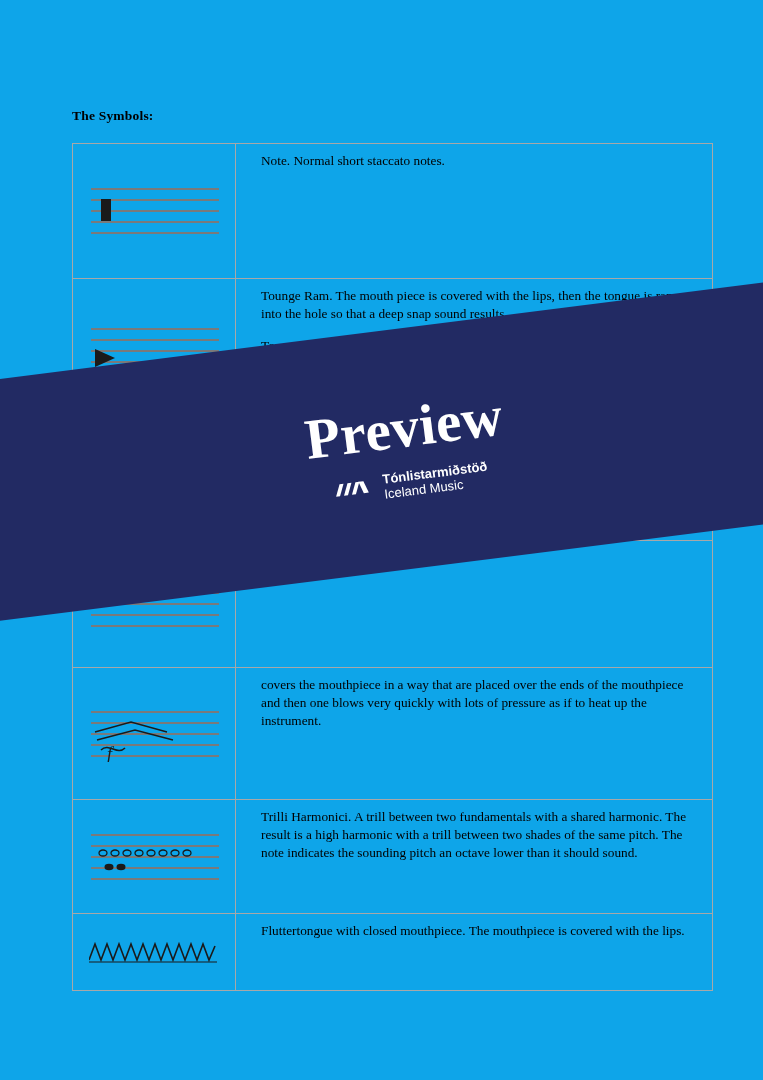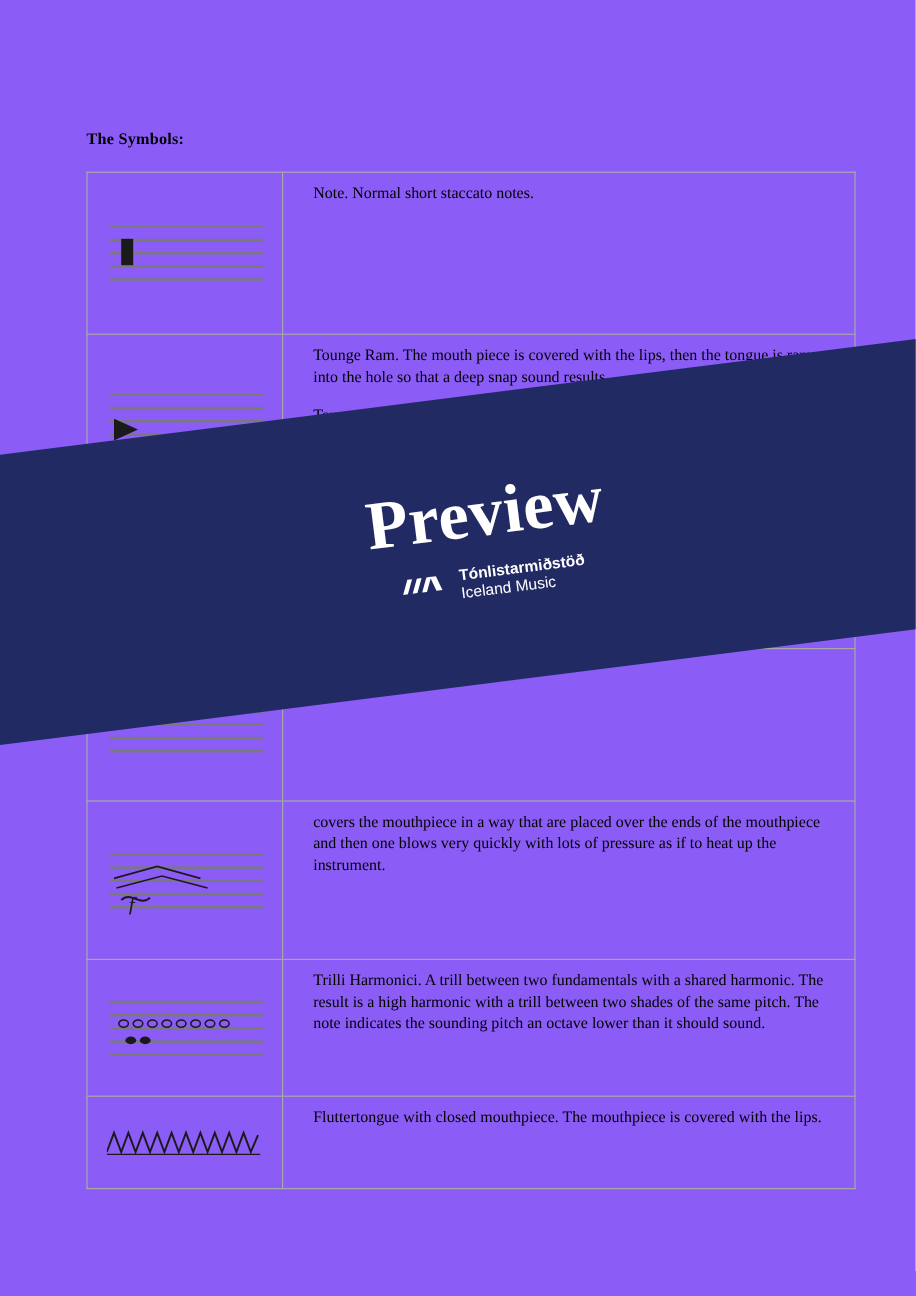--- a/index.html
+++ b/index.html
@@ -13,21 +13,21 @@
     font-family: "Liberation Serif", serif;
     color: #000000;
     position: relative;
     overflow: hidden;
   }
   .page {
     position: absolute;
     left: 0; top: 0;
     width: 763px;
     height: 1080px;
-    background: #8b5cf6;
+    background: #0ea5e9;
   }
   .doc-title {
     position: absolute;
     left: 72px;
     top: 108px;
     font-size: 13.5px;
     font-weight: bold;
     font-family: "Liberation Serif", serif;
     letter-spacing: 0.2px;
   }

